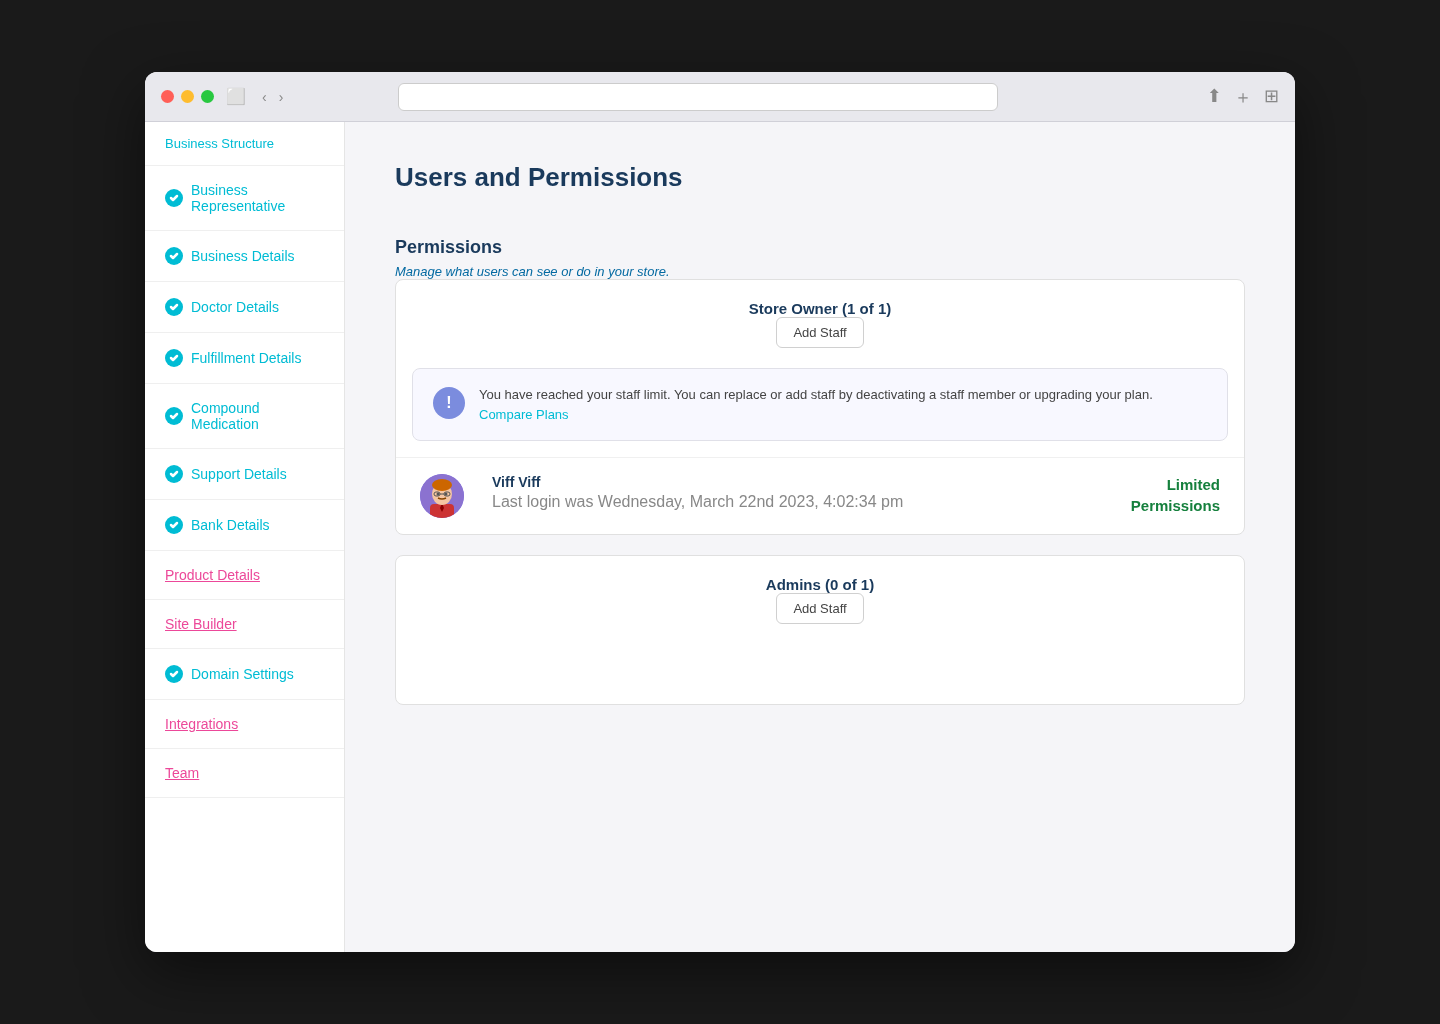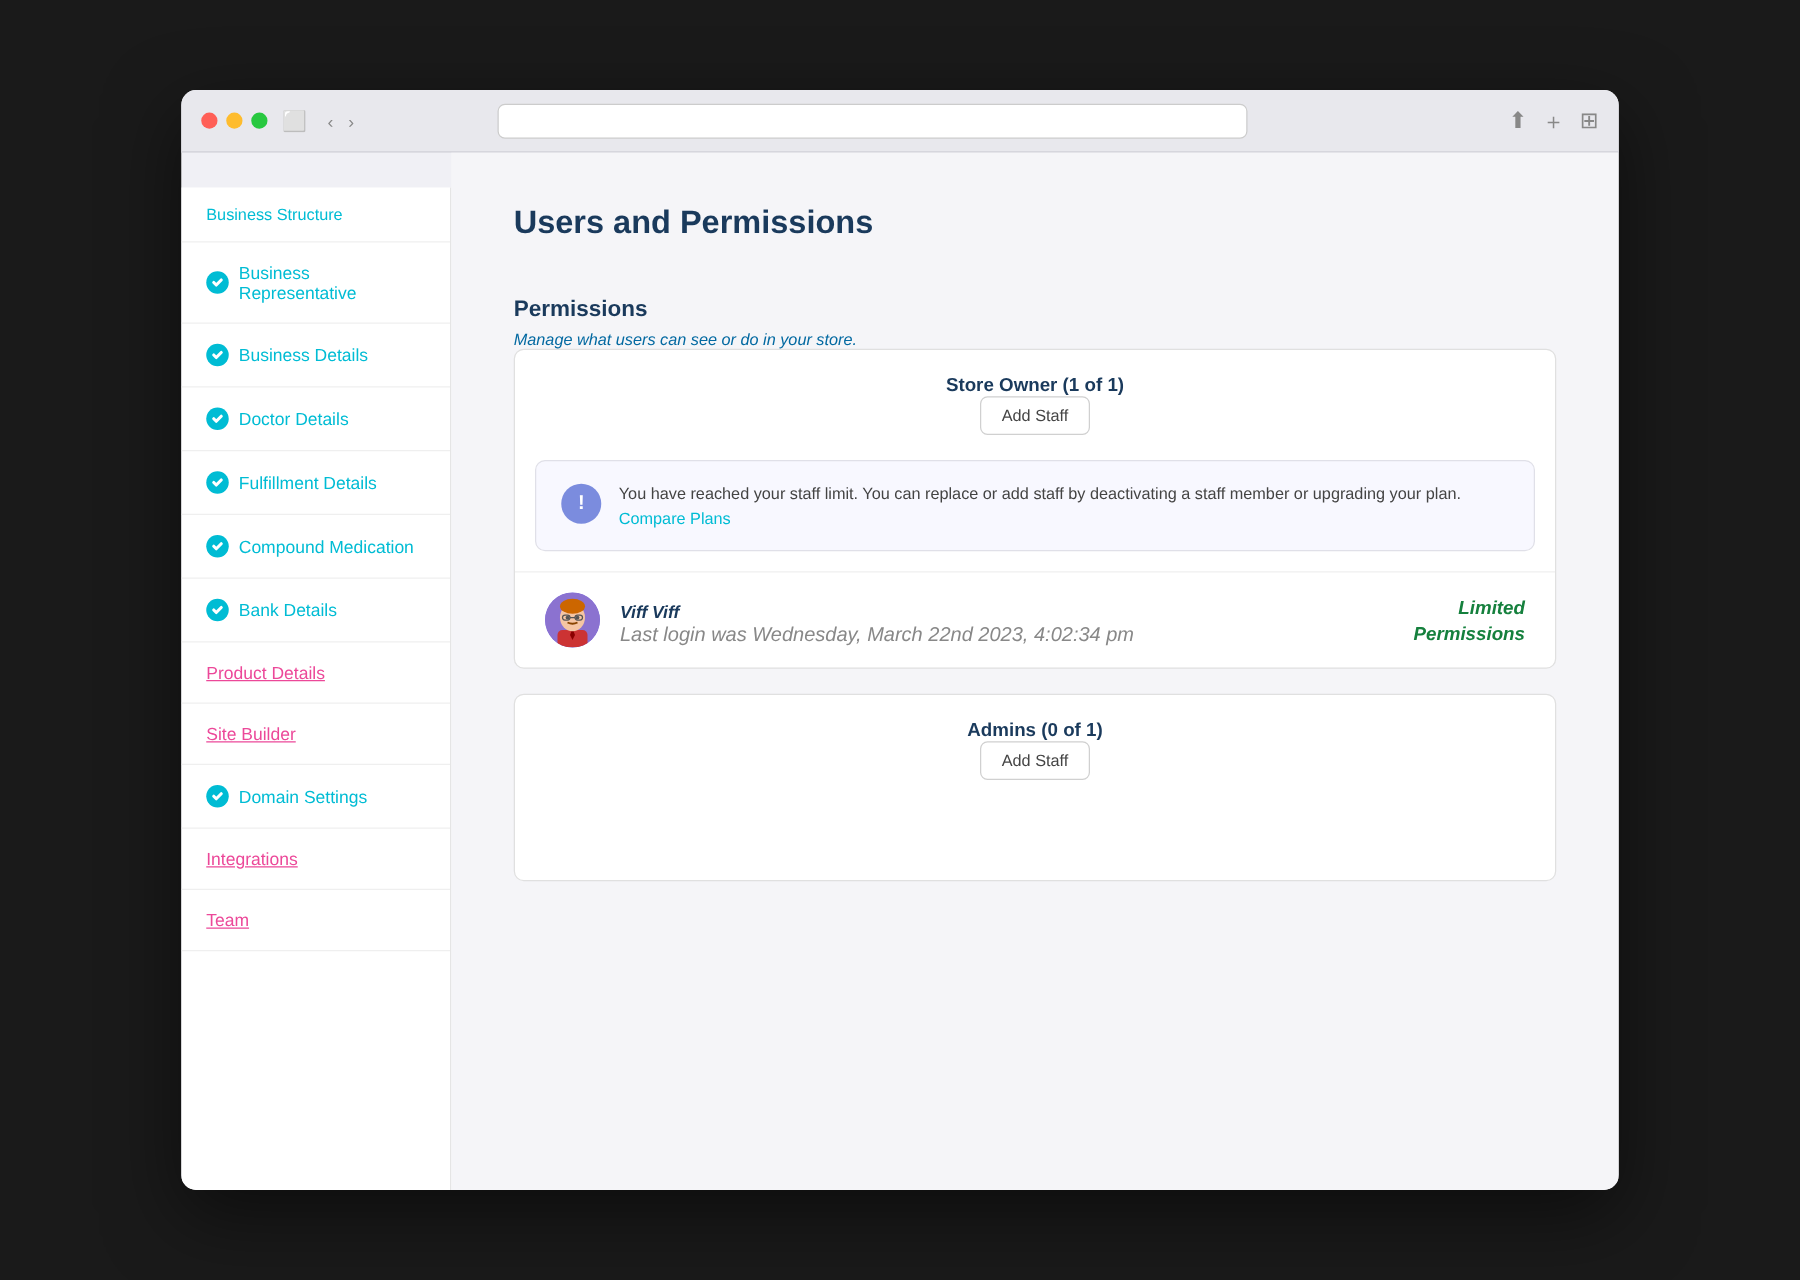--- a/index.html
+++ b/index.html
@@ -80,26 +80,25 @@
     }
     .browser-actions span {
       cursor: pointer;
     }
     .app-body {
       display: flex;
       flex: 1;
       overflow: hidden;
     }
     .sidebar {
-      width: 216px;
+      width: 200px;
       background: #fff;
       border-right: 1px solid #e5e5e5;
       overflow-y: auto;
       flex-shrink: 0;
-      margin-top: 28px;
     }
     .sidebar-item {
       padding: 16px 20px;
       border-bottom: 1px solid #efefef;
       display: flex;
       align-items: center;
       gap: 8px;
       cursor: pointer;
       font-size: 14px;
     }
@@ -209,25 +208,24 @@
       color: #444;
       line-height: 1.5;
     }
     .alert-link {
       color: #00bcd4;
       text-decoration: none;
       font-size: 13px;
     }
     .staff-row {
       display: flex;
-      align-items: flex-end;
+      align-items: flex-start;
       padding: 16px 24px;
-      gap: 16px;
+      gap: 28px;
       border-top: 1px solid #f0f0f0;
-      font-style: italic;
     }
     .avatar {
       width: 44px;
       height: 44px;
       border-radius: 50%;
       background: #7b6cde;
       display: flex;
       align-items: center;
       justify-content: center;
       overflow: hidden;
@@ -332,20 +330,28 @@
               </svg>
             </div>
             <span>Compound Medication</span>
           </div>
           <div class="sidebar-item completed">
             <div class="check-icon">
               <svg viewBox="0 0 10 10">
                 <polyline points="2,5 4,7 8,3" stroke="white" stroke-width="2.5" fill="none" stroke-linecap="round" stroke-linejoin="round"></polyline>
               </svg>
             </div>
+            <span>Support Details</span>
+          </div>
+          <div class="sidebar-item completed">
+            <div class="check-icon">
+              <svg viewBox="0 0 10 10">
+                <polyline points="2,5 4,7 8,3" stroke="white" stroke-width="2.5" fill="none" stroke-linecap="round" stroke-linejoin="round"></polyline>
+              </svg>
+            </div>
             <span>Bank Details</span>
           </div>
           <div class="sidebar-item inactive">
             <span>Product Details</span>
           </div>
           <div class="sidebar-item inactive">
             <span>Site Builder</span>
           </div>
           <div class="sidebar-item completed">
             <div class="check-icon">

